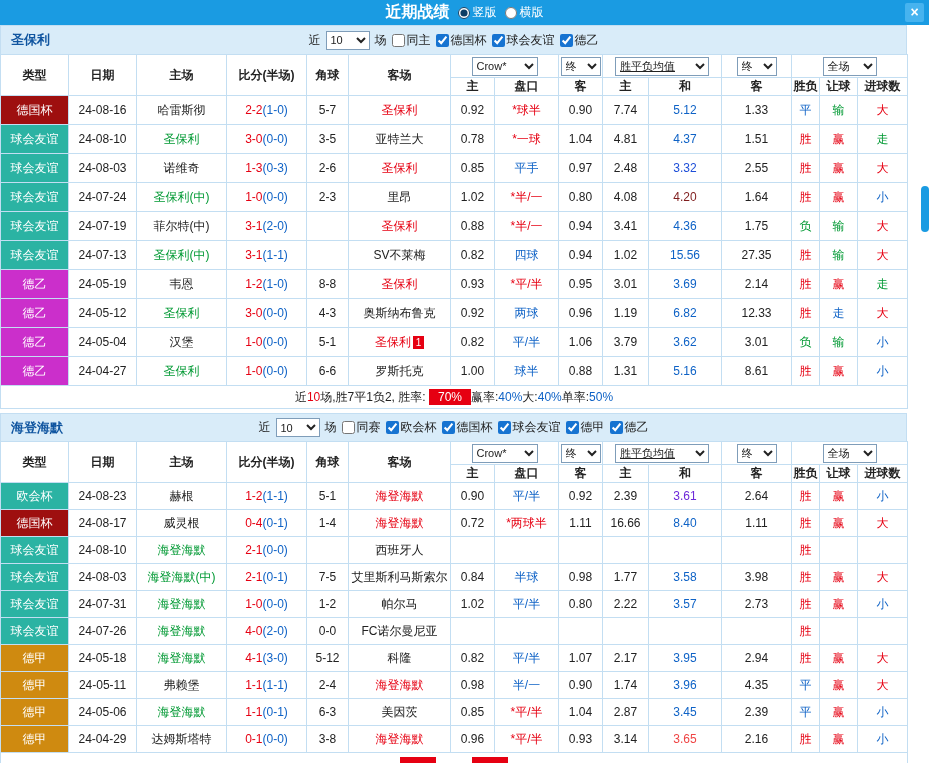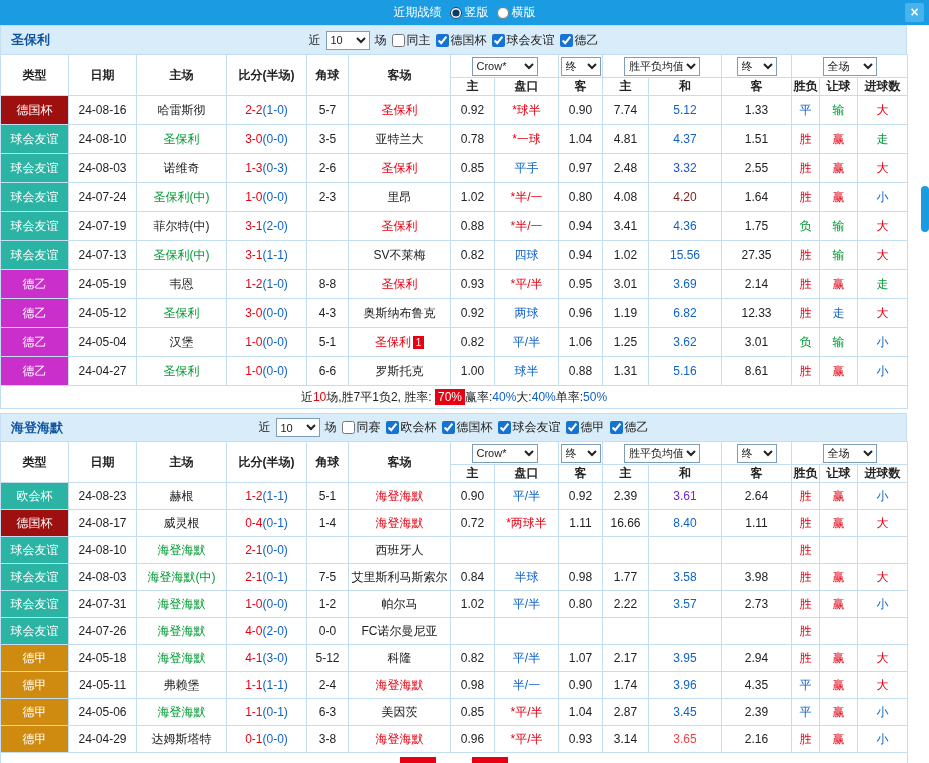--- a/index.html
+++ b/index.html
@@ -6,21 +6,21 @@
   html, body { width: 929px; height: 763px; overflow: hidden; }
   body {
     font-family: "Liberation Sans", "DejaVu Sans", sans-serif;
     font-size: 12px; color: #222; background: #fff; position: relative;
   }
   .titlebar {
     height: 25px; background: #1a9be2; color: #fff;
     display: flex; align-items: center; justify-content: center; gap: 8px;
     position: relative; width: 929px;
   }
-  .titlebar .title { font-weight: normal; font-size: 12px; }
+  .titlebar .title { font-weight: bold; font-size: 16px; }
   .titlebar label { display: inline-flex; align-items: center; gap: 3px; cursor: pointer; }
   .titlebar input[type=radio] { width: 12px; height: 12px; accent-color: #0b3e66; }
   .close-btn {
     position: absolute; right: 5px; top: 3px; width: 19px; height: 19px;
     background: #46b3ef; color: #fff; font-weight: bold; text-align: center;
     line-height: 18px; font-size: 14px; cursor: pointer; border-radius: 2px;
   }
   section.team-section { width: 907px; }
   section.second { margin-top: 4px; }
   .team-bar {
@@ -32,21 +32,21 @@
   .filters { margin: 0 auto; display: flex; align-items: center; gap: 5px; }
   .filters label { display: inline-flex; align-items: center; gap: 2px; cursor: pointer; }
   .filters input[type=checkbox] { width: 13px; height: 13px; accent-color: #1673d1; }
   select {
     font-family: inherit; font-size: 11px; height: 19px;
     border: 1px solid #7f9db9; background: #fff; color: #222;
   }
   .sel-count { width: 44px; }
   .sel-company { width: 66px; }
   .sel-final { width: 40px; }
-  .sel-avg { width: 76px; }
+  .sel-avg { width: 94px; text-decoration: underline; }
   .sel-scope { width: 54px; }
   table.stats { border-collapse: collapse; table-layout: fixed; width: 907px; background: #fff; }
   table.stats th, table.stats td {
     border: 1px solid #c3def2; text-align: center; white-space: nowrap;
     overflow: hidden; padding: 0; font-size: 12px;
   }
   thead tr.controls th { height: 23px; font-weight: bold; }
   thead tr.labels th { height: 18px; font-weight: bold; }
   tbody td { height: 29px; }
   .second tbody td { height: 27px; }
@@ -55,21 +55,21 @@
   .ht { color: #0e62c6; }
   .tg { color: #009933; }
   .tr2 { color: #e60012; }
   .red-badge {
     display: inline-block; background: #e60012; color: #fff; font-size: 10px;
     line-height: 13px; min-width: 11px; margin-left: 2px; vertical-align: middle;
   }
   td.summary { height: 23px; background: #fff; }
   .red-text { color: #e60012; }
   .blue-text { color: #0e62c6; }
-  .rate-badge { background: #e60012; color: #fff; padding: 1px 3px; }
+  .rate-badge { background: #e60012; color: #fff; padding: 1px 9px; }
   .stat-seg { }
   .partial-badge { display: inline-block; width: 36px; height: 16px; background: #e60012; margin: 2px 18px 0 18px; vertical-align: top; }
   .scroll-thumb {
     position: absolute; right: 0; top: 186px; width: 8px; height: 46px;
     background: #1a9be2; border-radius: 4px; cursor: grab;
   }
 </style>
 </head>
 <body>
 
@@ -309,21 +309,21 @@
         <tr>
           <td class="type-cell" style="background:#cb2fcb">德乙</td>
           <td>24-05-04</td>
           <td><span class="">汉堡</span></td>
           <td><span class="ft">1-0</span><span class="ht">(0-0)</span></td>
           <td>5-1</td>
           <td><span class="tr2">圣保利</span><span class="red-badge">1</span></td>
           <td>0.82</td>
           <td style="color:#0e62c6">平/半</td>
           <td>1.06</td>
-          <td>1.25</td>
+          <td>3.79</td>
           <td style="color:#0e62c6">3.62</td>
           <td>3.01</td>
           <td style="color:#009933">负</td>
           <td style="color:#009933">输</td>
           <td style="color:#0e62c6">小</td>
         </tr>
         <tr>
           <td class="type-cell" style="background:#cb2fcb">德乙</td>
           <td>24-04-27</td>
           <td><span class="tg">圣保利</span></td>

